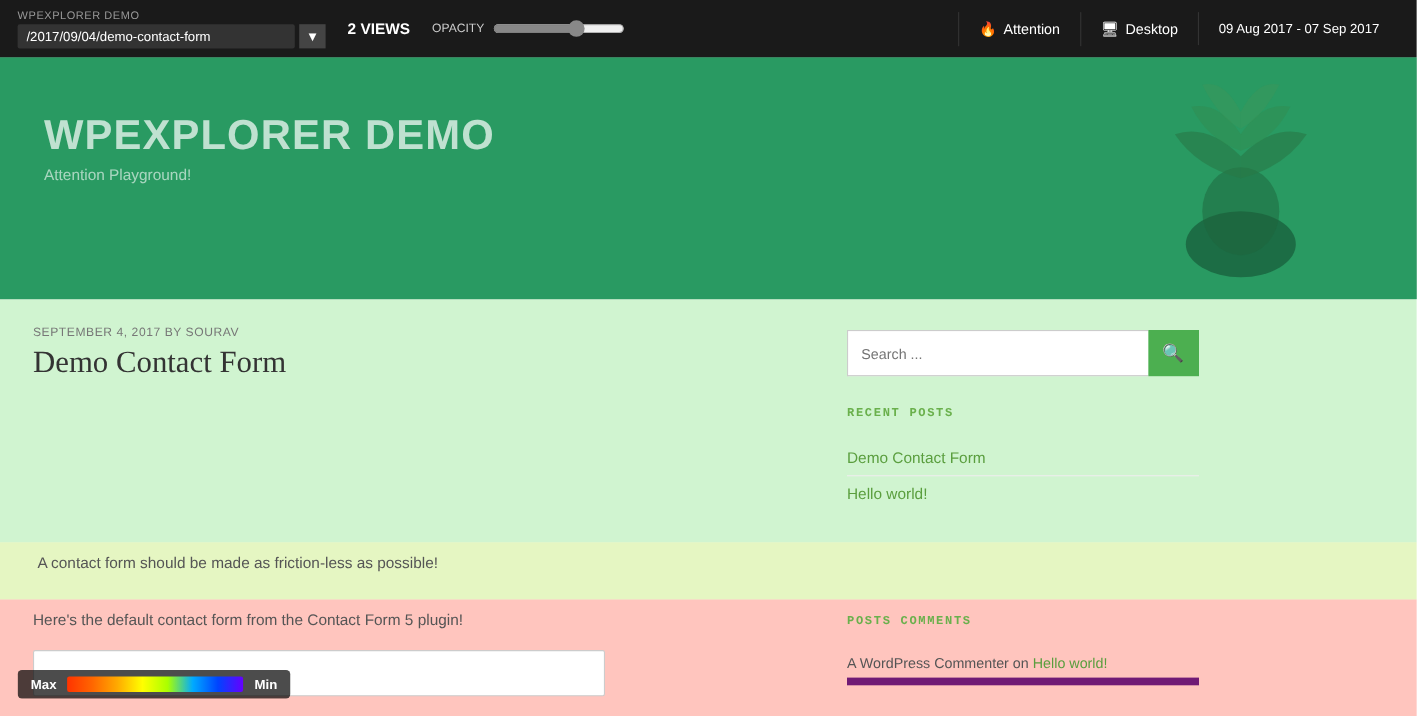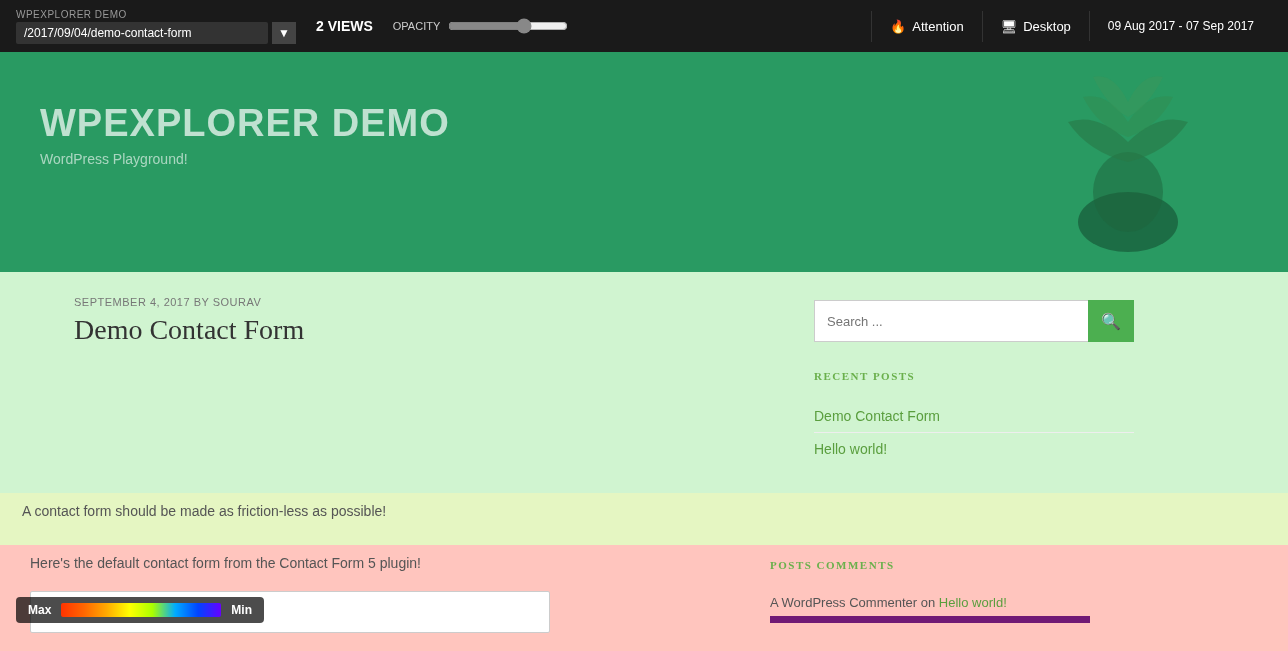--- a/index.html
+++ b/index.html
@@ -247,21 +247,21 @@
     .search-btn-icon {
       color: #fff;
       font-size: 16px;
     }
 
     .sidebar-section-title {
       font-size: 11px;
       font-weight: bold;
       letter-spacing: 1.5px;
       color: #6ab04c;
-      font-family: Liberation Serif, serif;
+      font-family: Liberation Mono, monospace;
       margin-bottom: 14px;
       padding-bottom: 4px;
     }
     .sidebar-link {
       display: block;
       color: #5a9e3e;
       font-size: 14px;
       font-family: Arial, sans-serif;
       text-decoration: none;
       padding: 8px 0;
@@ -282,21 +282,21 @@
       border-bottom: 7px solid #701a75;
     }
     .recent-comments-item a {
       color: #5a9e3e;
       text-decoration: none;
     }
 
     
     .heatmap-legend {
       position: fixed;
-      bottom: 28px;
+      bottom: 16px;
       left: 16px;
       display: flex;
       align-items: center;
       gap: 10px;
       background: rgba(0,0,0,0.7);
       padding: 6px 12px;
       border-radius: 4px;
       z-index: 100;
     }
     .legend-label {
@@ -357,26 +357,26 @@
 
     <path d="M100 80 Q130 50 160 60 Q140 90 100 100Z" fill="rgba(40,120,70,0.6)"></path>
     <path d="M100 80 Q70 50 40 60 Q60 90 100 100Z" fill="rgba(40,120,70,0.6)"></path>
     <path d="M100 60 Q120 30 145 35 Q130 65 100 75Z" fill="rgba(50,140,80,0.5)"></path>
     <path d="M100 60 Q80 30 55 35 Q70 65 100 75Z" fill="rgba(50,140,80,0.5)"></path>
     <path d="M100 40 Q115 10 135 15 Q120 45 100 55Z" fill="rgba(60,150,90,0.5)"></path>
     <path d="M100 40 Q85 10 65 15 Q80 45 100 55Z" fill="rgba(60,150,90,0.5)"></path>
   </svg>
   <div class="hero-content">
     <div class="hero-title">WPEXPLORER DEMO</div>
-    <div class="hero-subtitle">WordPress Playground!</div>
+    <div class="hero-subtitle">Attention Playground!</div>
   </div>
 </div>
 
 <div style="background: rgba(100,220,100,0.3);">
-  <div class="page-content" style="padding-bottom: 0; padding-top: 24px; margin-left: 44px;">
+  <div class="page-content" style="padding-bottom: 0; padding-top: 24px;">
     <div class="content-area">
       <div class="post-meta">SEPTEMBER 4, 2017 BY SOURAV</div>
       <h1 class="post-title">Demo Contact Form</h1>
     </div>
     <div class="sidebar">
       <div class="search-box">
         <input class="search-input" type="text" placeholder="Search ..." style="">
         <button class="search-btn">
           <span class="search-btn-icon">🔍</span>
         </button>
@@ -384,21 +384,21 @@
       <div class="sidebar-section">
         <div class="sidebar-section-title">RECENT POSTS</div>
         <a class="sidebar-link">Demo Contact Form</a>
         <a class="sidebar-link">Hello world!</a>
       </div>
     </div>
   </div>
 </div>
 
 <div style="background: rgba(180,230,80,0.35);">
-  <div style="padding: 10px 22px 10px;">
+  <div style="padding: 10px 34px 10px;">
     <div style="max-width: 740px;">
       <p class="post-intro">A contact form should be made as friction-less as possible!</p>
     </div>
   </div>
 </div>
 
 <div style="background: rgba(255,90,70,0.35);">
   <div class="page-content" style="padding-top: 10px;">
     <div class="content-area">
       <p class="post-body">Here's the default contact form from the Contact Form 5 plugin!</p>

